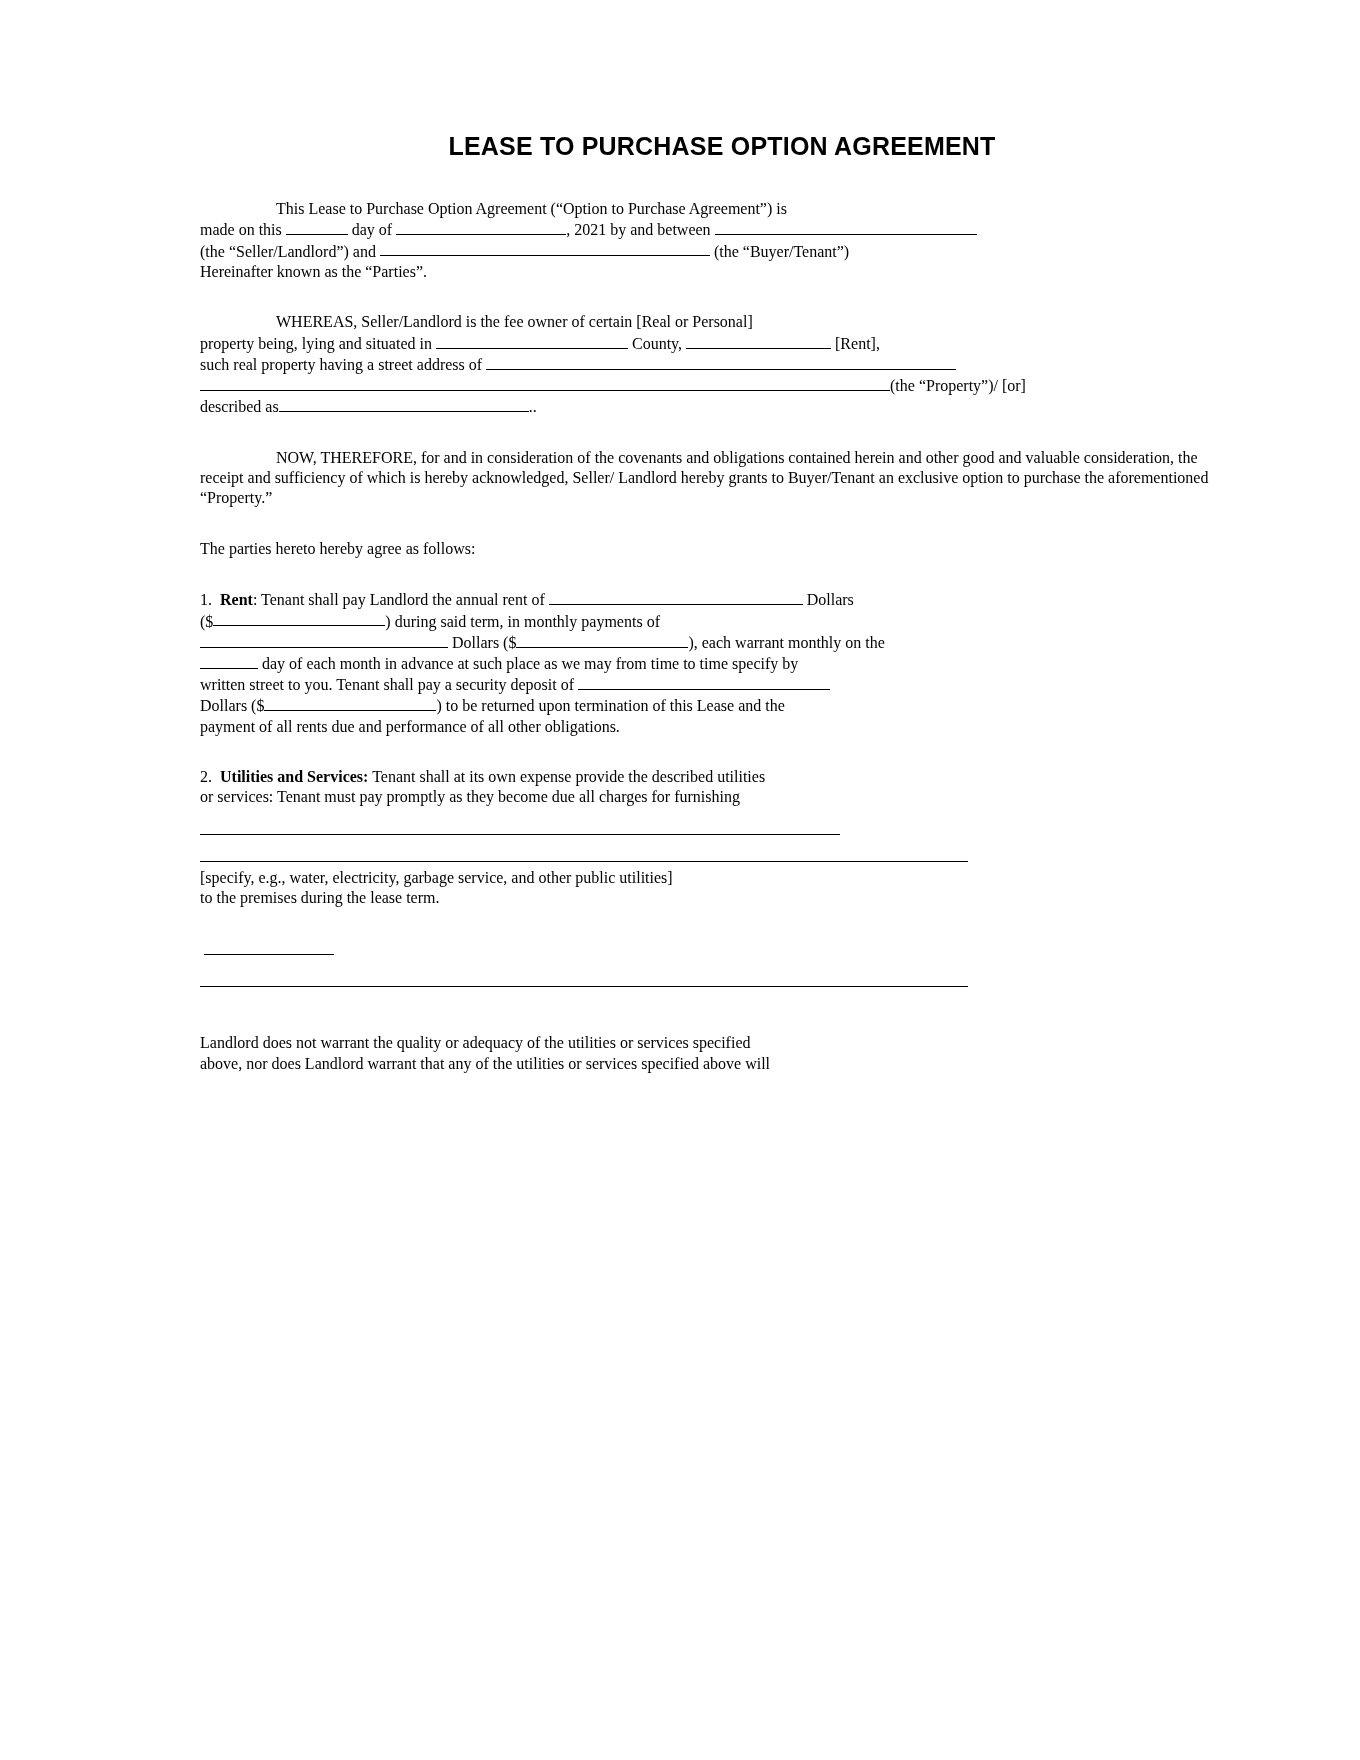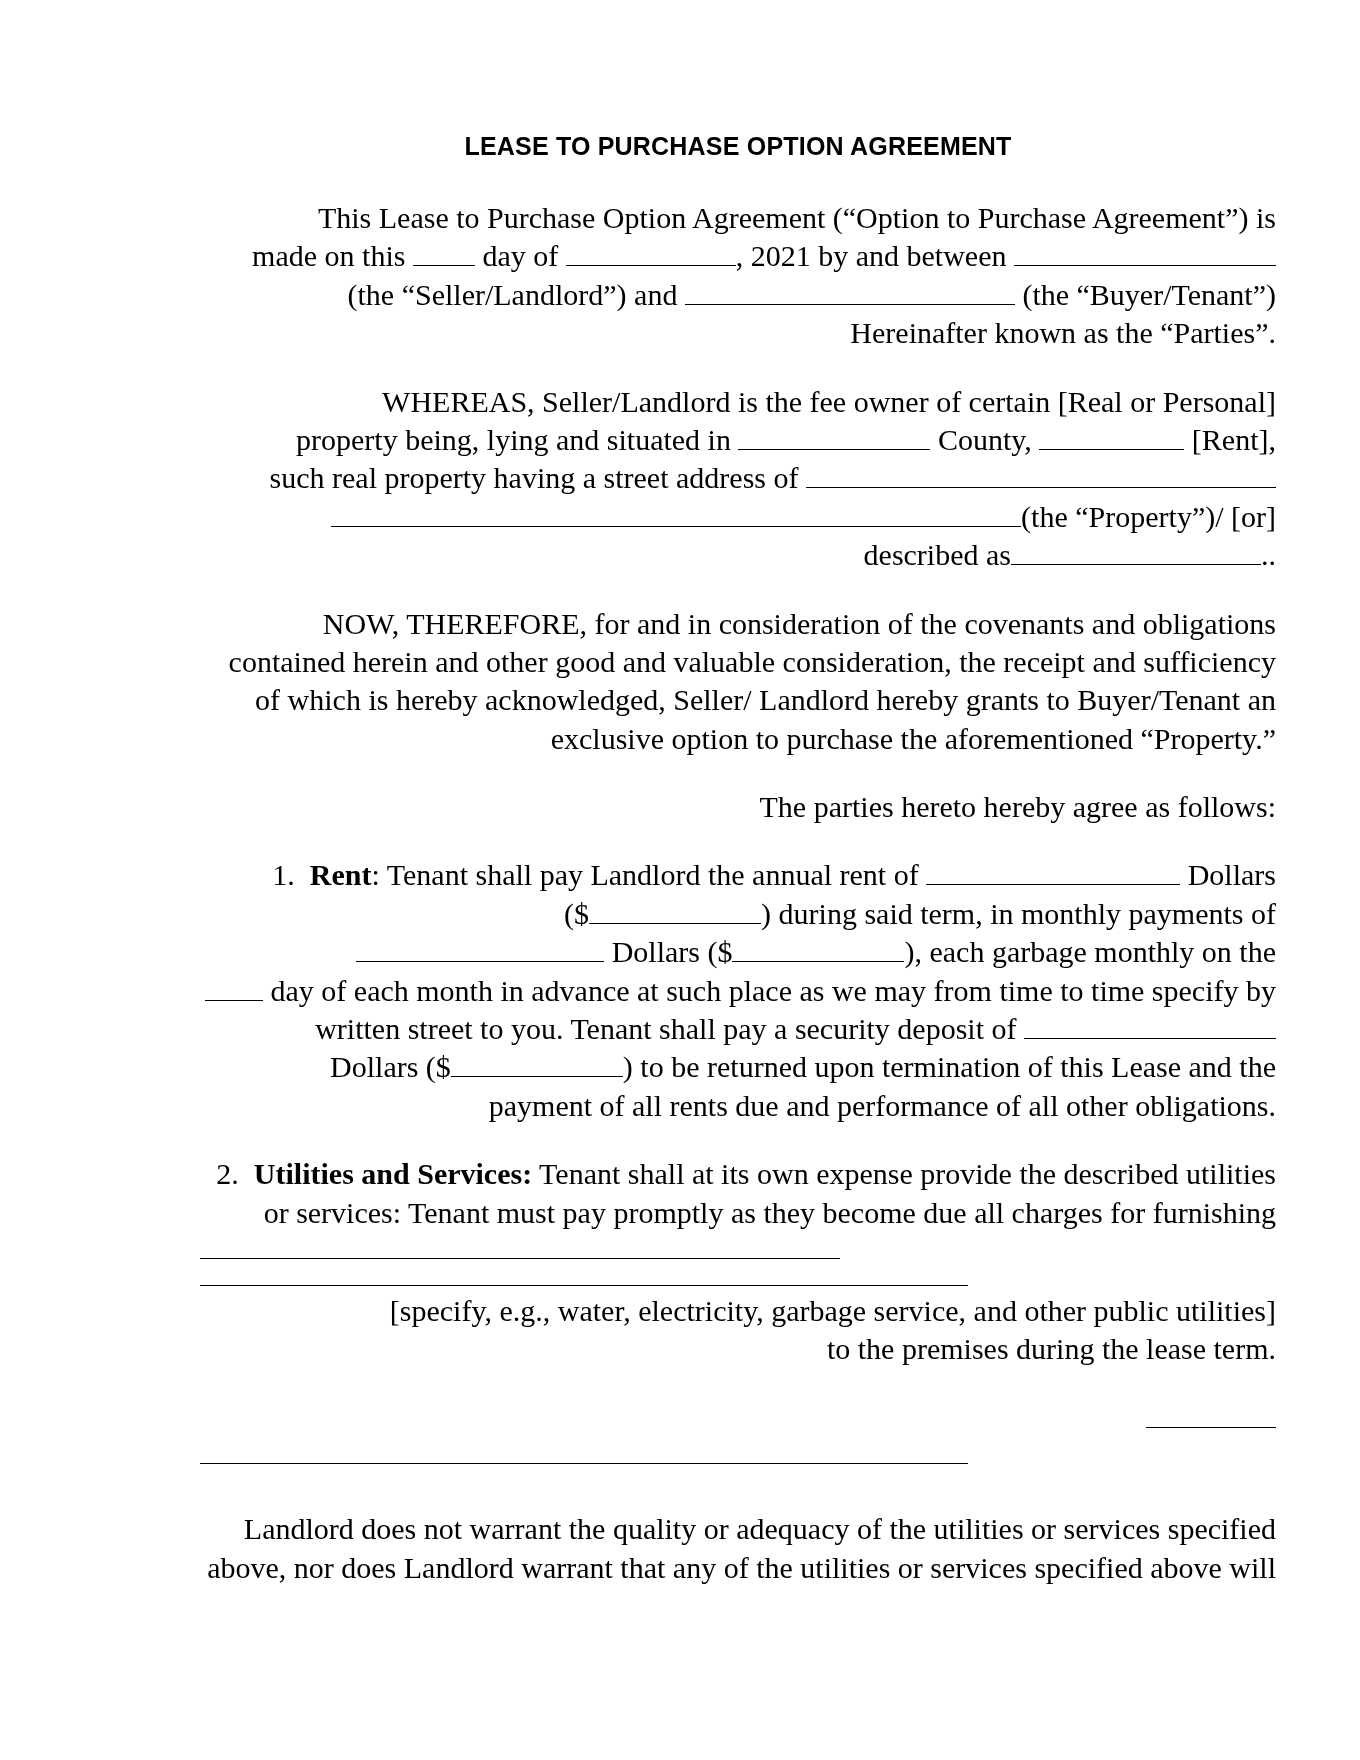--- a/index.html
+++ b/index.html
@@ -13,35 +13,35 @@
     font-family: "Liberation Serif", serif;
     color: #000000;
     overflow: hidden;
   }
   .page {
     position: relative;
     width: 1360px;
     height: 1760px;
     background: #ffffff;
     box-sizing: border-box;
-    padding: 132px 84px 0 200px;
+    padding: 132px 116px 0 200px;
   }
   .doc-title {
     text-align: center;
     font-weight: bold;
     font-size: 25px;
     letter-spacing: 0.2px;
     margin: 0 0 38px 0;
     font-family: "Liberation Sans", sans-serif;
   }
   p.para {
-    font-size: 30px;
+    font-size: 16px;
     line-height: 1.28;
     margin: 0 0 30px 0;
-    text-align: right;
+    text-align: left;
     white-space: pre-wrap;
   }
   p.para.indent {
     text-indent: 76px;
   }
   p.para.tight {
     margin-bottom: 0;
   }
   .blank {
     display: inline-block;
@@ -77,21 +77,21 @@
 <span class="blank" style="width:690px"></span><span>(the “Property”)/ [or]</span>
 <span>described as</span><span class="blank" style="width:250px"></span><span>..</span></p>
 
 
   <p class="para indent">NOW, THEREFORE, for and in consideration of the covenants and obligations contained herein and other good and valuable consideration, the receipt and sufficiency of which is hereby acknowledged, Seller/ Landlord hereby grants to Buyer/Tenant an exclusive option to purchase the aforementioned “Property.”</p>
 
   <p class="para">The parties hereto hereby agree as follows:</p>
 
   <p class="para"><span>1.</span>  <span class="b">Rent</span><span>: Tenant shall pay Landlord the annual rent of</span> <span class="blank" style="width:254px"></span> <span>Dollars</span>
 <span>($</span><span class="blank" style="width:172px"></span><span>) during said term, in monthly payments of</span>
-<span class="blank" style="width:248px"></span> <span>Dollars ($</span><span class="blank" style="width:172px"></span><span>), each garbage monthly on the</span>
+<span class="blank" style="width:248px"></span> <span>Dollars ($</span><span class="blank" style="width:172px"></span><span>), each warrant monthly on the</span>
 <span class="blank" style="width:58px"></span> <span>day of each month in advance at such place as we may from time to time specify by</span>
 <span>written street to you. Tenant shall pay a security deposit of</span> <span class="blank" style="width:252px"></span>
 <span>Dollars ($</span><span class="blank" style="width:172px"></span><span>) to be returned upon termination of this Lease and the</span>
 <span>payment of all rents due and performance of all other obligations.</span></p>
 
   <p class="para tight"><span>2.</span>  <span class="b">Utilities and Services:</span><span> Tenant shall at its own expense provide the described utilities</span>
 <span>or services: Tenant must pay promptly as they become due all charges for furnishing</span></p>
 
   <span class="ul-line" style="width:640px"></span>
   <span class="ul-line" style="width:768px"></span>

